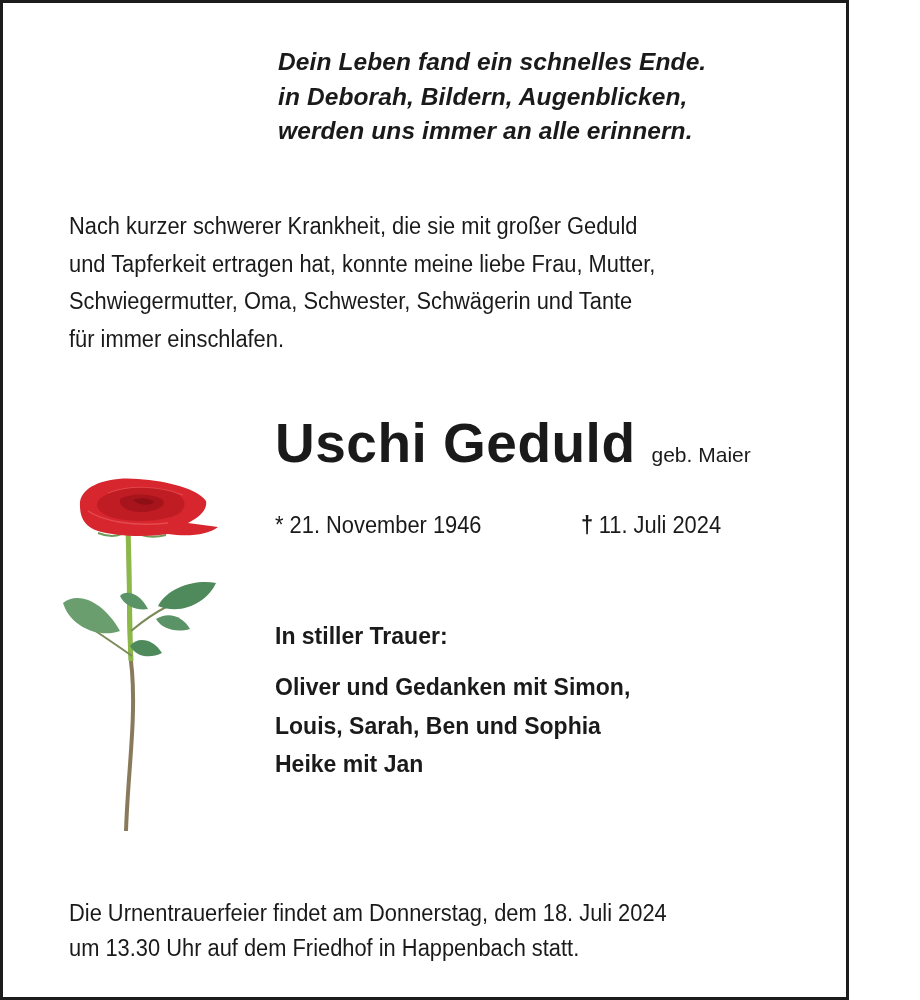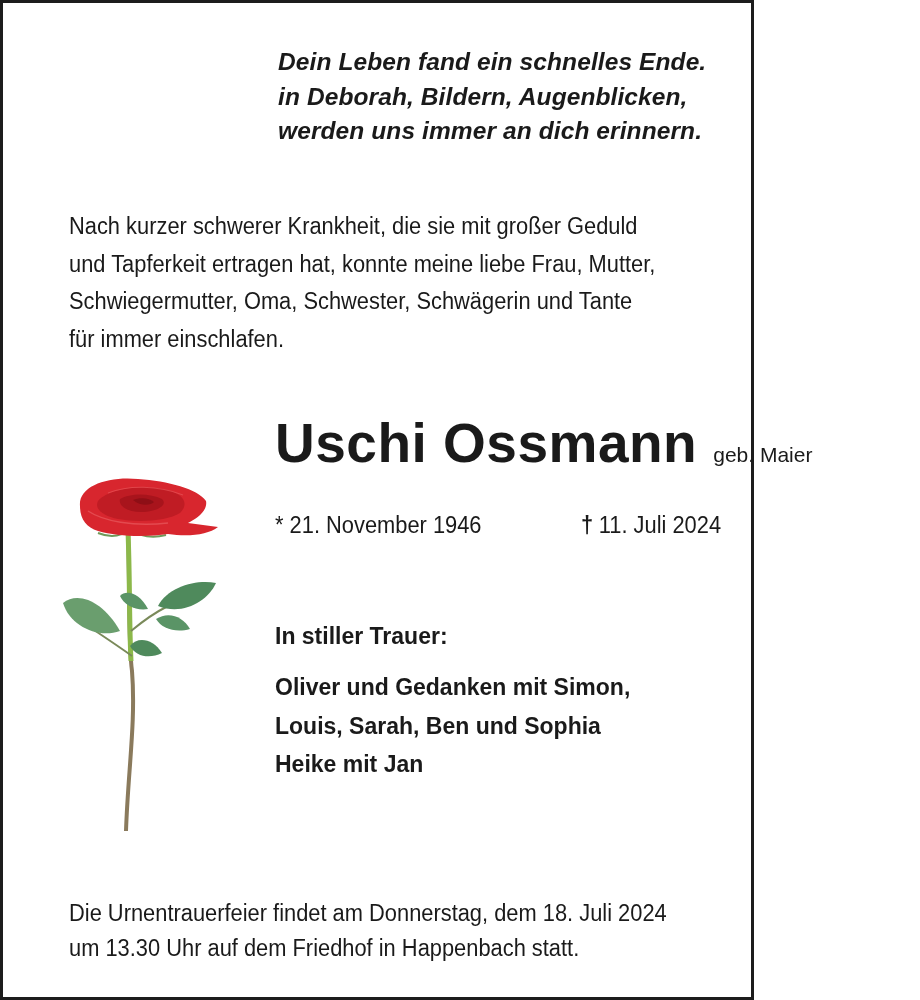--- a/index.html
+++ b/index.html
@@ -11,21 +11,21 @@
       width: 920px;
       height: 1000px;
       position: relative;
       overflow: hidden;
       font-family: "Liberation Sans", sans-serif;
       color: #1a1a1a;
     }
     .frame {
       position: absolute;
       left: 0; top: 0;
-      width: 754px; height: 1000px;
+      width: 849px; height: 1000px;
       box-sizing: border-box;
       border: 3px solid #1c1c1c;
       background: #fff;
     }
     .motto {
       position: absolute;
       left: 275px;
       top: 42px;
       font-weight: bold;
       font-style: italic;
@@ -110,32 +110,32 @@
     }
   </style>
 </head>
 <body>
 
 <div class="frame">
 
   <div class="motto">
     <div>Dein Leben fand ein schnelles Ende.</div>
     <div>in Deborah, Bildern, Augenblicken,</div>
-    <div>werden uns immer an dich erinnern.</div>
+    <div>werden uns immer an alle erinnern.</div>
   </div>
 
   <div class="intro">
     <div>Nach kurzer schwerer Krankheit, die sie mit großer Geduld</div>
     <div>und Tapferkeit ertragen hat, konnte meine liebe Frau, Mutter,</div>
     <div>Schwiegermutter, Oma, Schwester, Schwägerin und Tante</div>
     <div>für immer einschlafen.</div>
   </div>
 
   <div class="name-row">
-    <span class="name">Uschi Ossmann</span><span class="maiden">geb. Maier</span>
+    <span class="name">Uschi Geduld</span><span class="maiden">geb. Maier</span>
   </div>
 
   <div class="dates">
     <span class="birth">* 21. November 1946</span>
     <span class="death">
       <span class="cross">†</span><span>11. Juli 2024</span>
     </span>
   </div>
 
   <svg class="rose" viewBox="0 0 170 370" xmlns="http://www.w3.org/2000/svg">

